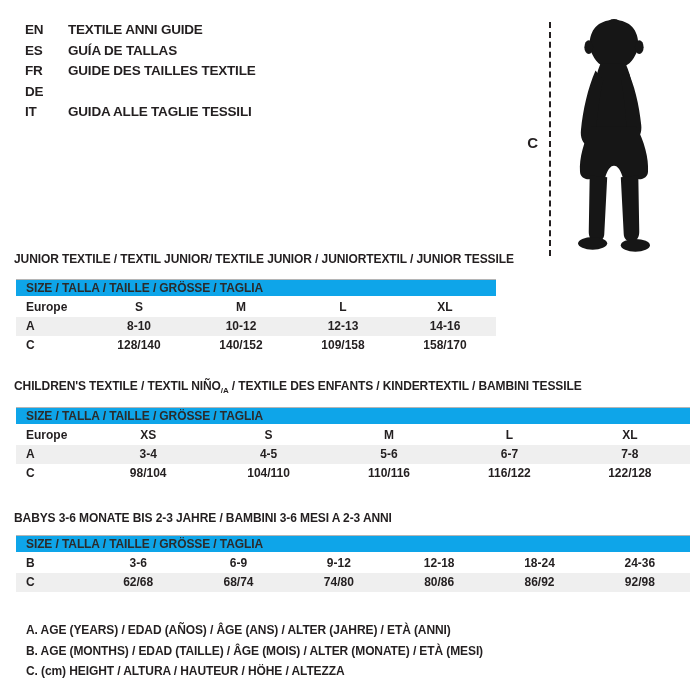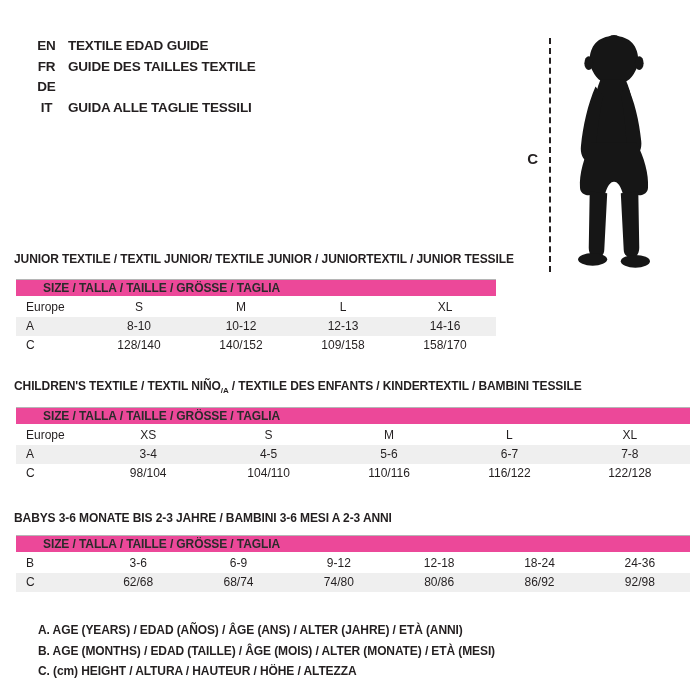--- a/index.html
+++ b/index.html
@@ -4,65 +4,69 @@
 <style>
   * { margin:0; padding:0; box-sizing:border-box; }
   html,body { width:700px; height:700px; background:#ffffff; overflow:hidden; }
   body {
     font-family:"Liberation Sans", sans-serif;
     color:#231f20;
     -webkit-font-smoothing:antialiased;
   }
 
   
-  .header { display:flex; justify-content:space-between; align-items:flex-start; height:252px; padding-top:34px;text-align:center; }
+  .header { display:flex; justify-content:space-between; align-items:flex-start; height:252px; padding-top:18px; }
   .langs { margin-left:25px; margin-top:2px; }
   .lang-row { display:flex; font-size:13.5px; font-weight:bold; line-height:20.5px; letter-spacing:-0.2px; }
   .lang-code { width:43px; }
 
   .figure-area { display:flex; align-items:stretch; margin-right:36px; height:238px; }
   .c-label { align-self:center; font-size:15px; font-weight:bold; margin-right:11px; margin-top:10px; }
   .dash { border-left:2.5px dashed #231f20; margin-right:13px; margin-top:4px; }
   .toddler-svg { width:100px; height:238px; }
 
   
   .section-title { margin-left:14px; font-size:12px; font-weight:bold; letter-spacing:-0.1px; white-space:nowrap; }
   .title-sub { font-size:8px; vertical-align:sub; font-weight:bold; }
   .two-line { line-height:19px; }
 
   .size-table { margin-left:16px; }
   .t-junior { width:480px; }
   .t-wide  { width:674px; }
   .bar {
-    background:#ec4899; border-top:1px solid #b5b5b5;
-    height:17px; line-height:16px; padding-left:27px;
+    background:#0ea5e9; border-top:1px solid #b5b5b5;
+    height:17px; line-height:16px; padding-left:10px;
     font-size:12px; font-weight:bold; letter-spacing:-0.1px;
     margin-bottom:2px; color:#2b2b2b;
   }
-  .t-row { display:flex; height:19px; line-height:19px; font-size:12px; font-weight:normal; }
+  .t-row { display:flex; height:19px; line-height:19px; font-size:12px; font-weight:bold; }
   .t-row.alt { background:#efefef; }
   .t-label { width:72px; padding-left:10px; }
   .t-cell { flex:1; text-align:center; }
 
   .junior-table   { margin-top:13px; }
   .children-title { margin-top:24px; }
   .children-table { margin-top:12px; }
   .babies-title   { margin-top:26px; }
   .babies-table   { margin-top:7px; }
 
-  .footnotes { margin:28px 0 0 38px; font-size:12px; font-weight:bold; line-height:20.5px; letter-spacing:-0.1px; }
+  .footnotes { margin:28px 0 0 26px; font-size:12px; font-weight:bold; line-height:20.5px; letter-spacing:-0.1px; }
 </style>
 </head>
 <body>
 
 <div class="header">
   <div class="langs">
     <div class="lang-row">
       <span class="lang-code">EN</span>
-      <span>TEXTILE EDAD GUIDE</span>
+      <span>TEXTILE ANNI GUIDE</span>
+    </div>
+    <div class="lang-row">
+      <span class="lang-code">ES</span>
+      <span>GUÍA DE TALLAS</span>
     </div>
     <div class="lang-row">
       <span class="lang-code">FR</span>
       <span>GUIDE DES TAILLES TEXTILE</span>
     </div>
     <div class="lang-row">
       <span class="lang-code">DE</span>
     </div>
     <div class="lang-row">
       <span class="lang-code">IT</span>

